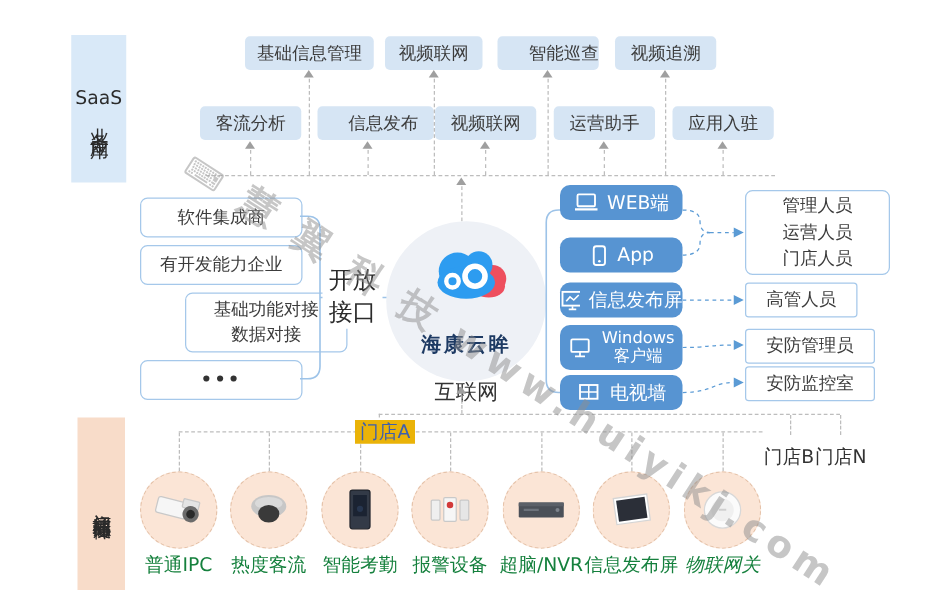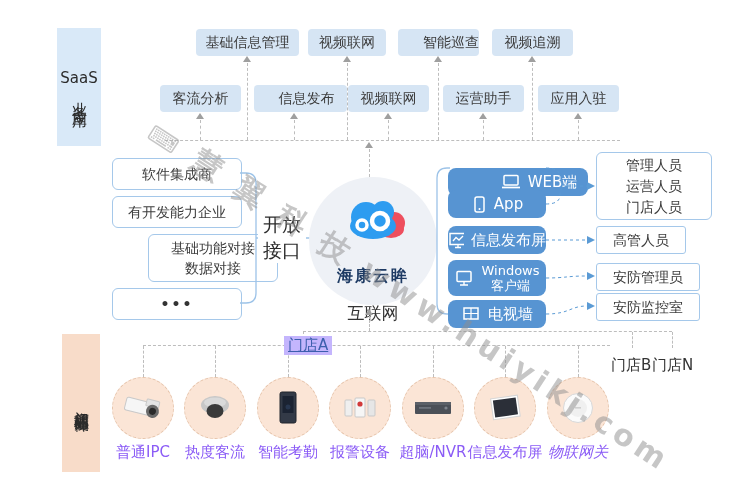--- a/index.html
+++ b/index.html
@@ -67,25 +67,25 @@
   }
   #hw-panel .vtext{writing-mode:vertical-rl;text-orientation:upright;letter-spacing:1px;}
   
   .dev-circle{
     position:absolute;top:377px;width:62px;height:62px;border-radius:50%;
     background:#fbe5d6;border:1px dashed #e6c3aa;box-sizing:border-box;
     display:flex;align-items:center;justify-content:center;
   }
   .dev-label{
     position:absolute;top:443px;width:84px;text-align:center;
-    font-size:15px;color:#8b5cf6;white-space:nowrap;
+    font-size:15px;color:#15803d;white-space:nowrap;
   }
   
   .store-label{position:absolute;font-size:15px;color:#333;white-space:nowrap;}
-  #store-a{left:284px;top:336px;color:#3d5fae;background:#c4b5fd;padding:0 4px;z-index:3;text-decoration:underline;}
+  #store-a{left:284px;top:336px;color:#3d5fae;background:#eab308;padding:0 4px;z-index:3;}
   
   #watermark{
     position:absolute;left:162px;top:112px;z-index:50;pointer-events:none;
     transform:rotate(33deg);transform-origin:left top;
     font-size:30px;font-weight:bold;letter-spacing:5px;color:#8f8f8f;opacity:.5;
     white-space:nowrap;
   }
   svg{display:block;}
   .conn{position:absolute;}
 </style>
@@ -184,21 +184,21 @@
     <ellipse cx="32" cy="32" rx="23" ry="13" fill="#2d9cf0"></ellipse>
     <circle cx="39" cy="27" r="8" fill="none" stroke="#ffffff" stroke-width="4.5"></circle>
     <circle cx="21" cy="31" r="5" fill="none" stroke="#ffffff" stroke-width="3.5"></circle>
   </svg>
   <div id="hub-name">海康云眸</div>
   <div id="net-label">互联网</div>
 
   <svg class="conn" style="left:430px;top:160px;" width="22" height="160">
     <path d="M 20 8 H 17 Q 7 8 7 18 V 144 Q 7 154 17 154 H 20" fill="none" stroke="#9dc3e8" stroke-width="1.3"></path>
   </svg>
-  <div class="btn-blue" style="top:168px;height:28px;padding-left:42px;">
+  <div class="btn-blue" style="top:148px;height:28px;">
     <svg width="20" height="16">
         <rect x="3" y="1.5" width="14" height="9.5" rx="1" fill="none" stroke="#fff" stroke-width="1.5"></rect>
         <path d="M1 13.5 H19" stroke="#fff" stroke-width="1.7"></path>
       </svg>
     <span>WEB端</span>
   </div>
   <div class="btn-blue" style="top:190px;height:28px;">
     <svg width="16" height="17">
         <rect x="4" y="1" width="9" height="15" rx="2" fill="none" stroke="#fff" stroke-width="1.5"></rect>
         <circle cx="8.5" cy="13" r="1" fill="#fff"></circle>

